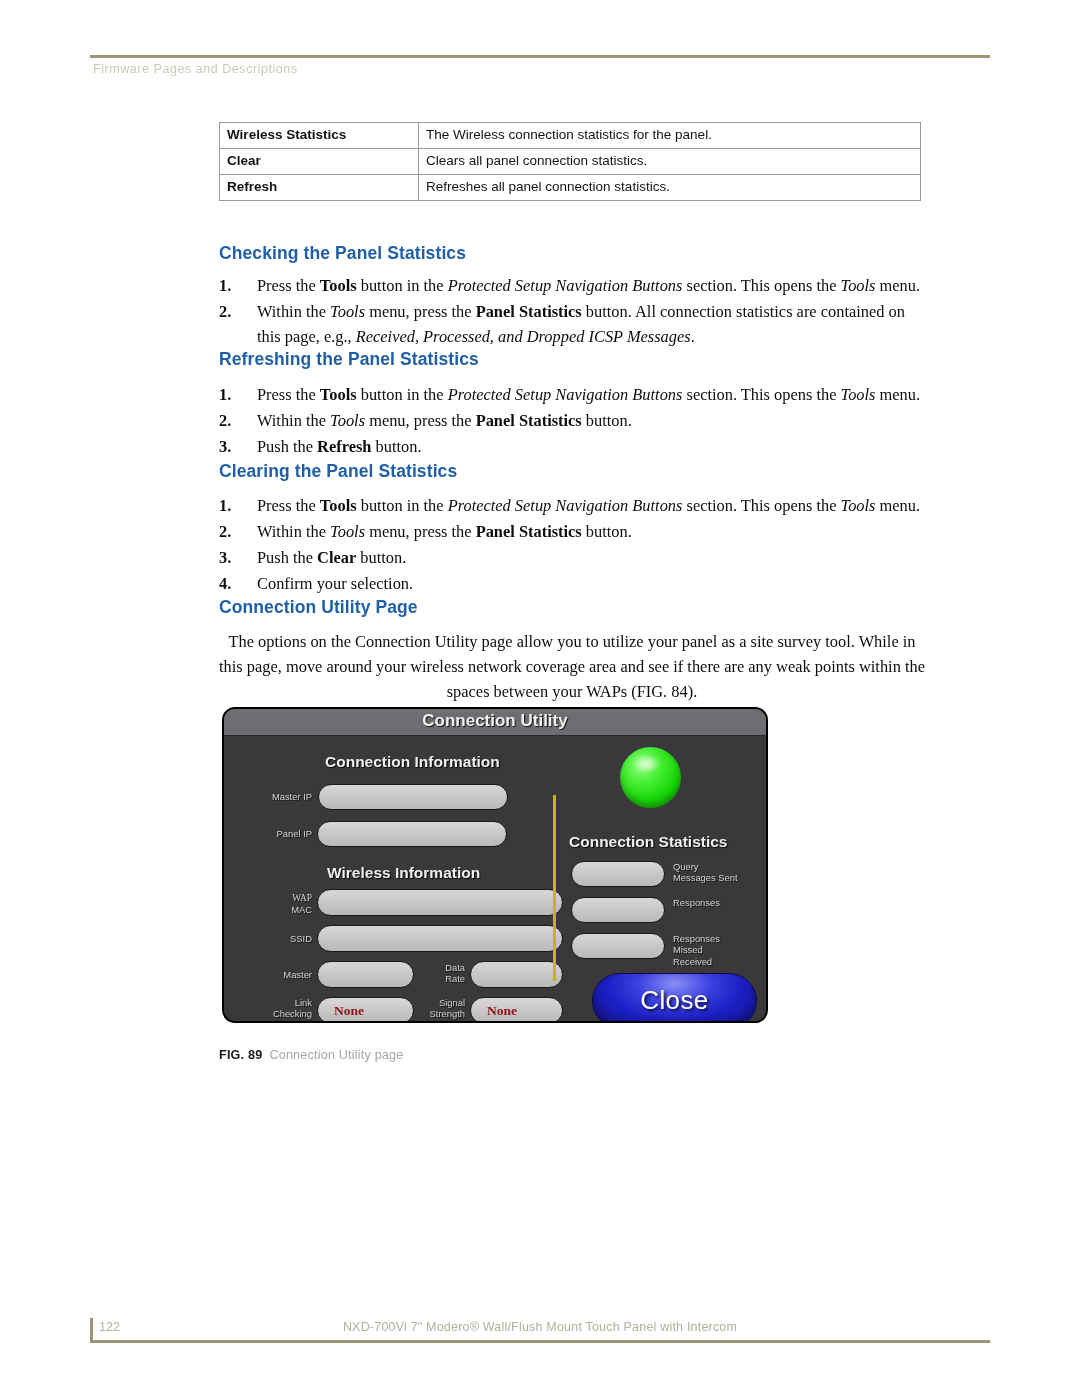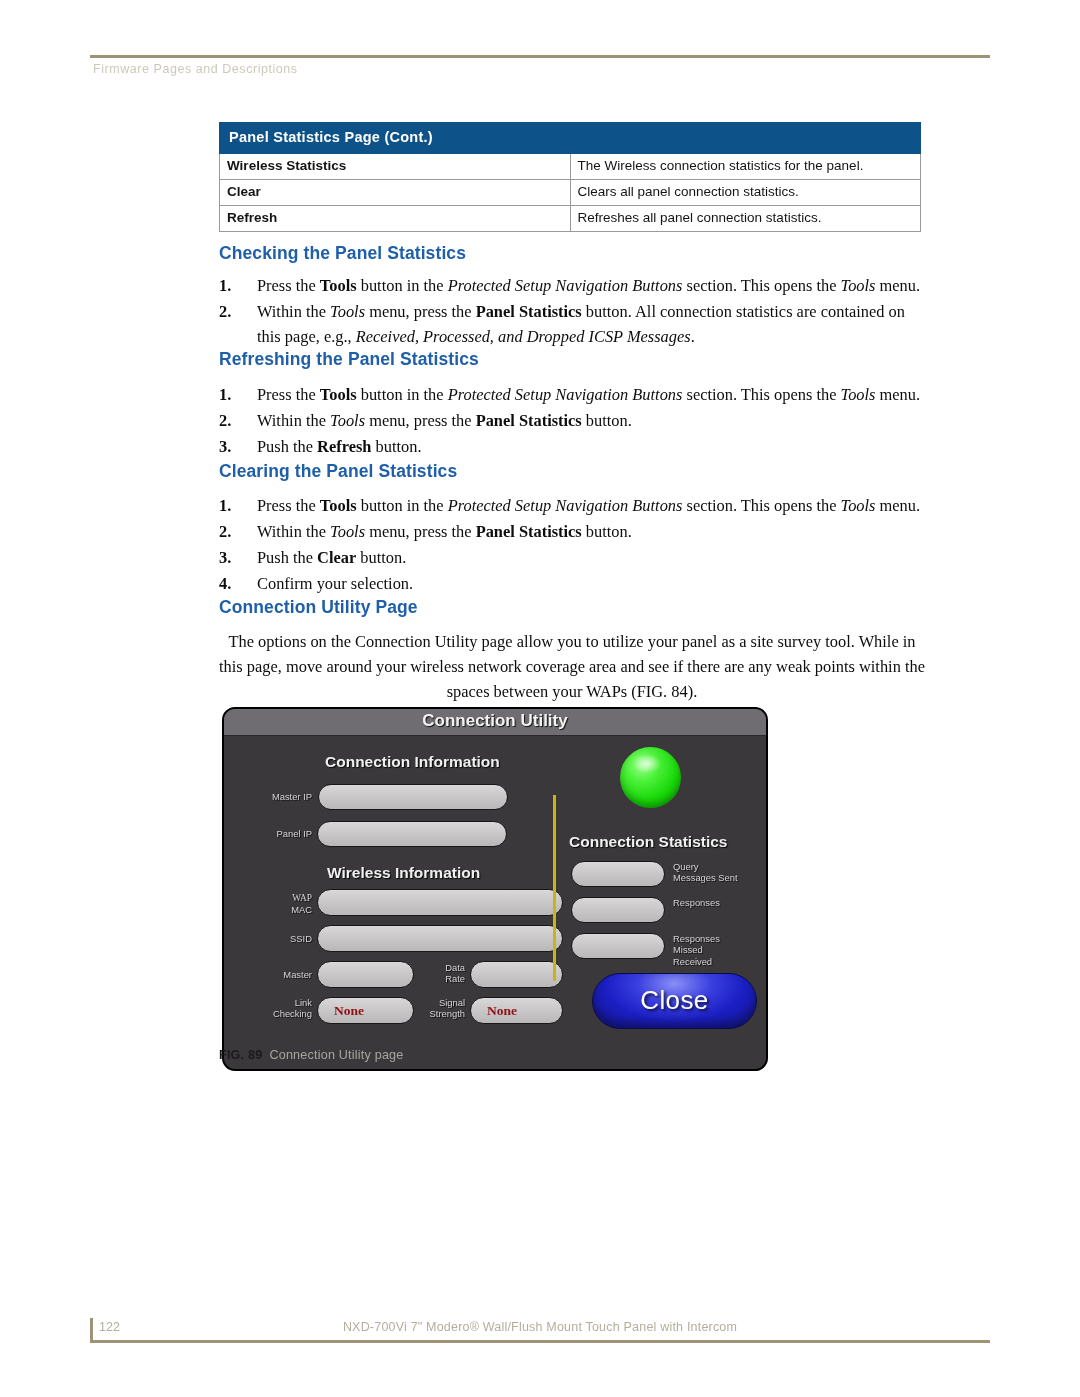--- a/index.html
+++ b/index.html
@@ -109,21 +109,21 @@
   }
   i  { font-style: italic; text-align: center; }
   b  { font-weight: bold; }
 
   
   .fig {
     position: absolute;
     left: 222px;
     top: 707px;
     width: 546px;
-    height: 364px;
+    height: 316px;
     background: #3b383c;
     border: 2px solid #000000;
     border-radius: 13px;
     box-sizing: border-box;
     overflow: hidden;
     font-family: "Liberation Sans", sans-serif;
   }
   .fig-titlebar {
     position: absolute;
     left: 0; top: 0;
@@ -269,23 +269,20 @@
   }
 </style>
 </head>
 <body>
 
 <div class="hdr-rule"></div>
 <div class="hdr-text">Firmware Pages and Descriptions</div>
 
 <table class="tbl">
   <tbody>
-    <tr class="hdr-row">
-      <td colspan="2">Panel Statistics Page (Cont.)</td>
-    </tr>
     <tr>
       <td class="c1">Wireless Statistics</td>
       <td class="c2">The Wireless connection statistics for the panel.</td>
     </tr>
     <tr>
       <td class="c1">Clear</td>
       <td class="c2">Clears all panel connection statistics.</td>
     </tr>
     <tr>
       <td class="c1">Refresh</td>

